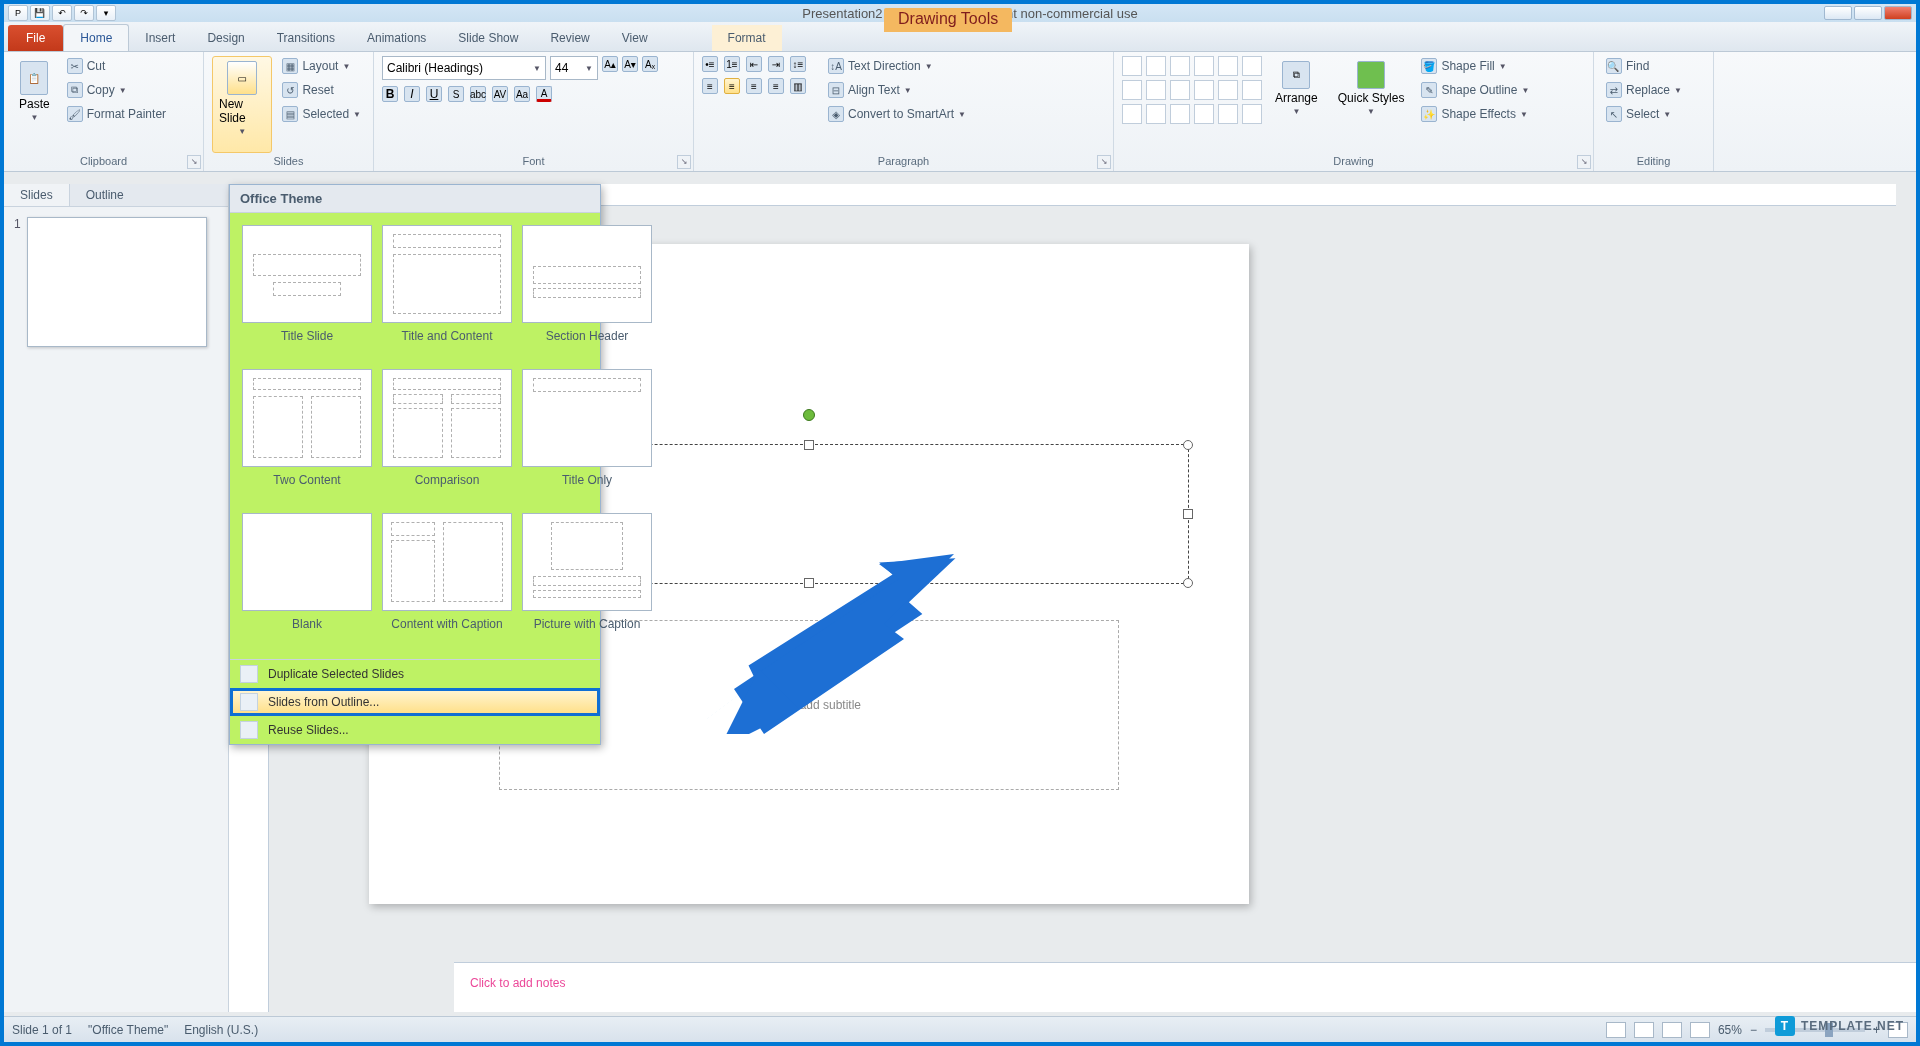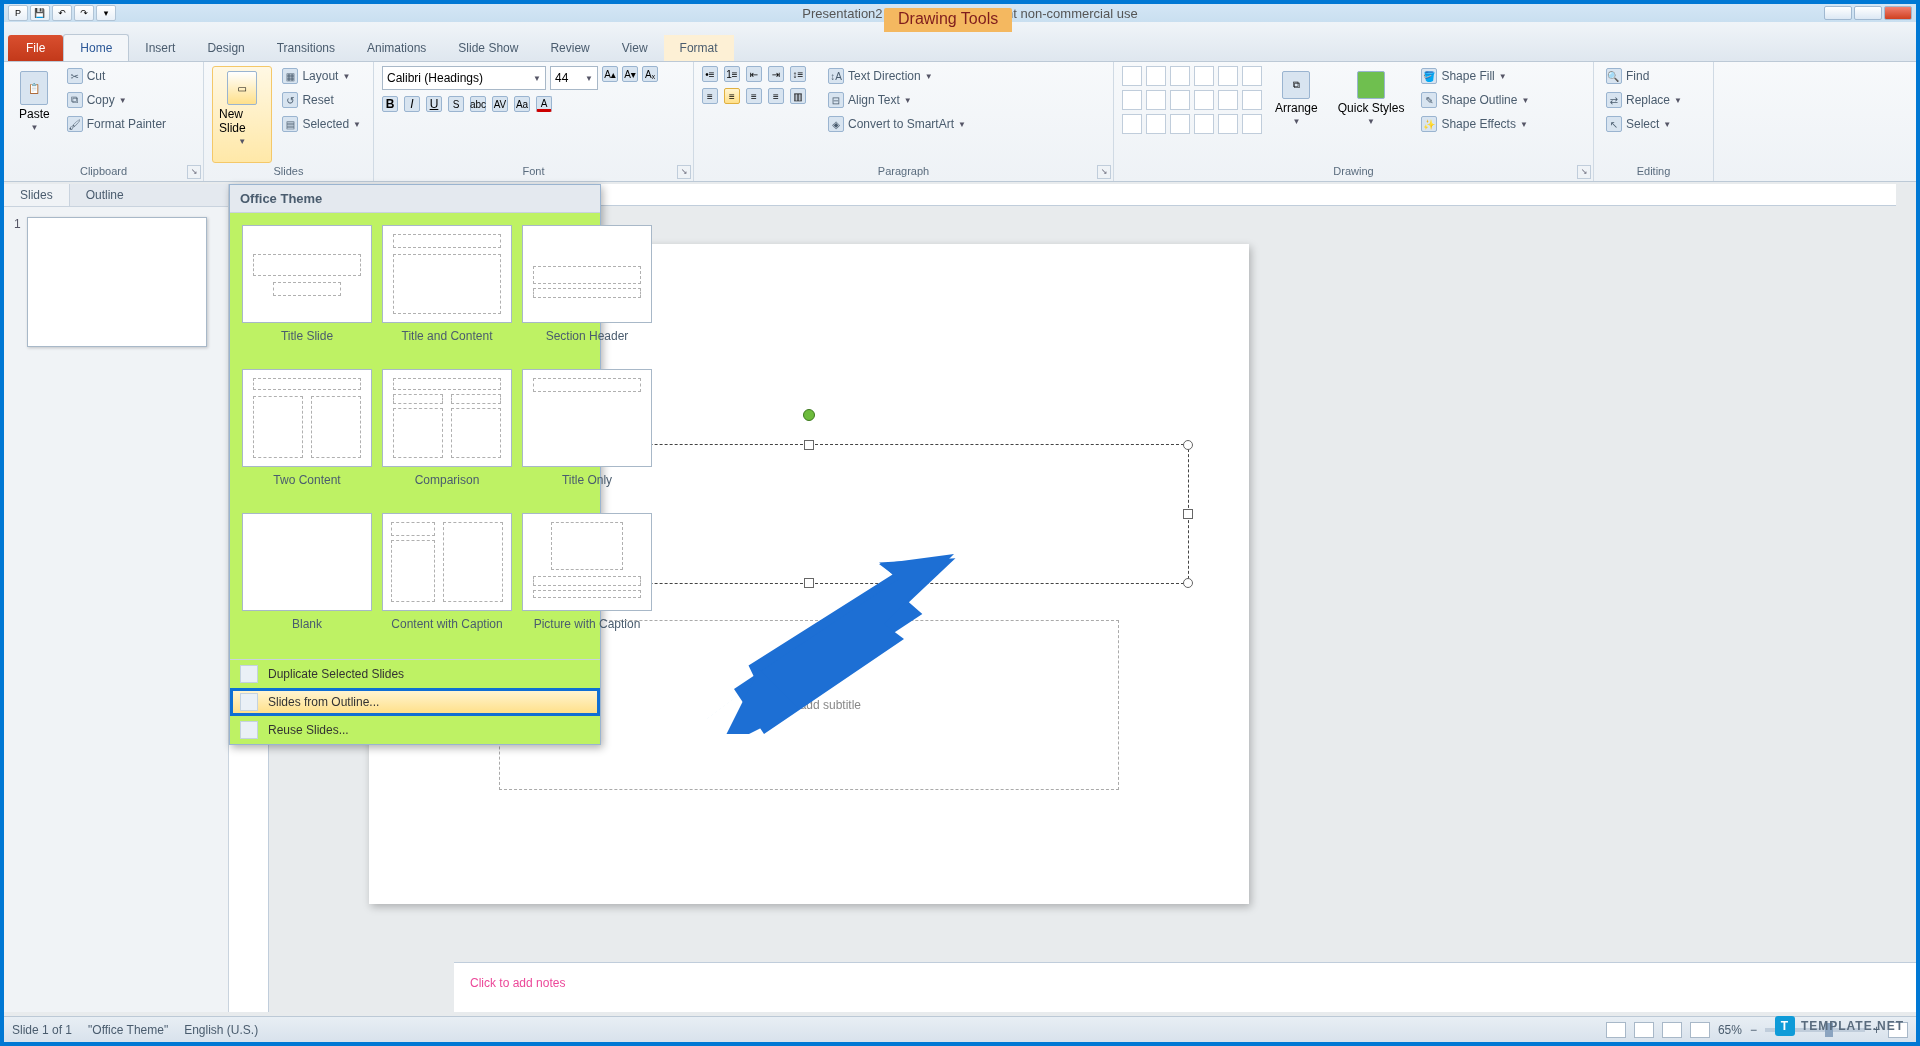--- a/index.html
+++ b/index.html
@@ -6,21 +6,21 @@
 body{background:#fff;overflow:hidden}
 .outer-frame{border:4px solid #0078d4;width:1920px;height:1046px;position:relative;background:#e8ebed;transform-origin:top left}
 .title-bar{height:18px;background:linear-gradient(#d4e6f5,#c9dff0);display:flex;align-items:center;justify-content:space-between;padding:0 4px}
 .qat{display:flex;gap:2px;align-items:center}
 .qat-btn{width:20px;height:16px;border:1px solid #b0c4d6;background:linear-gradient(#fff,#e8f0f8);border-radius:2px;display:flex;align-items:center;justify-content:center;font-size:9px}
 .title-text{color:#555;font-size:13px}
 .context-tab-outer{position:absolute;left:880px;top:4px;background:#f4b860;padding:2px 14px 4px;border-radius:2px 2px 0 0}
 .context-tab-label{font-size:16px;color:#7f1d1d}
 .window-controls{display:flex;gap:2px}
 .wc-btn{width:28px;height:14px;border:1px solid #a0b8d0;background:linear-gradient(#fff,#dce8f4);border-radius:2px}
-.file-tab-row{height:40px;background:linear-gradient(#f0f4f8,#dfe7ef);display:flex;align-items:flex-end;border-bottom:1px solid #bcc9d6}
+.file-tab-row{height:30px;background:linear-gradient(#f0f4f8,#dfe7ef);display:flex;align-items:flex-end;border-bottom:1px solid #bcc9d6}
 .file-tab{background:linear-gradient(#d94f2f,#c3391a);color:#fff;padding:6px 18px;border-radius:3px 3px 0 0;margin-left:4px}
 .rib-tab{padding:6px 16px;color:#4a5c6e;cursor:pointer}
 .rib-tab.active{background:#f3f6f9;border:1px solid #bcc9d6;border-bottom:none;border-radius:3px 3px 0 0;color:#2b5797}
 .context-rtab{background:#fdf0d5}
 .ribbon{height:120px;background:linear-gradient(#f7f9fb,#eef2f6);border-bottom:1px solid #bcc9d6;display:flex}
 .rgroup{border-right:1px solid #d0dae4;padding:4px 8px 2px;display:flex;flex-direction:column;justify-content:space-between;position:relative}
 .rgroup-label{text-align:center;font-size:11px;color:#5a6c7e;padding:2px 0}
 .rgroup-body{display:flex;gap:6px;flex:1}
 .big-btn{display:flex;flex-direction:column;align-items:center;gap:2px;padding:4px 6px;border:1px solid transparent;border-radius:3px}
 .big-btn.selected{border:1px solid #f4c869;background:linear-gradient(#fff8e4,#ffe8a8)}
@@ -101,21 +101,21 @@
   <div class="file-tab-row">
     <div class="file-tab">File</div>
     <div class="rib-tab active">Home</div>
     <div class="rib-tab">Insert</div>
     <div class="rib-tab">Design</div>
     <div class="rib-tab">Transitions</div>
     <div class="rib-tab">Animations</div>
     <div class="rib-tab">Slide Show</div>
     <div class="rib-tab">Review</div>
     <div class="rib-tab">View</div>
-    <div class="rib-tab context-rtab" style="">Format</div>
+    <div class="rib-tab context-rtab" style="margin-left:48px">Format</div>
   </div>
 
   <div class="ribbon">
 
     <div class="rgroup" style="width:200px">
       <div class="rgroup-body">
         <div class="big-btn">
           <div class="icon-box" style="width:28px;height:34px">📋</div>
           <span>Paste</span>
           <span class="dropdown-caret">▼</span>

